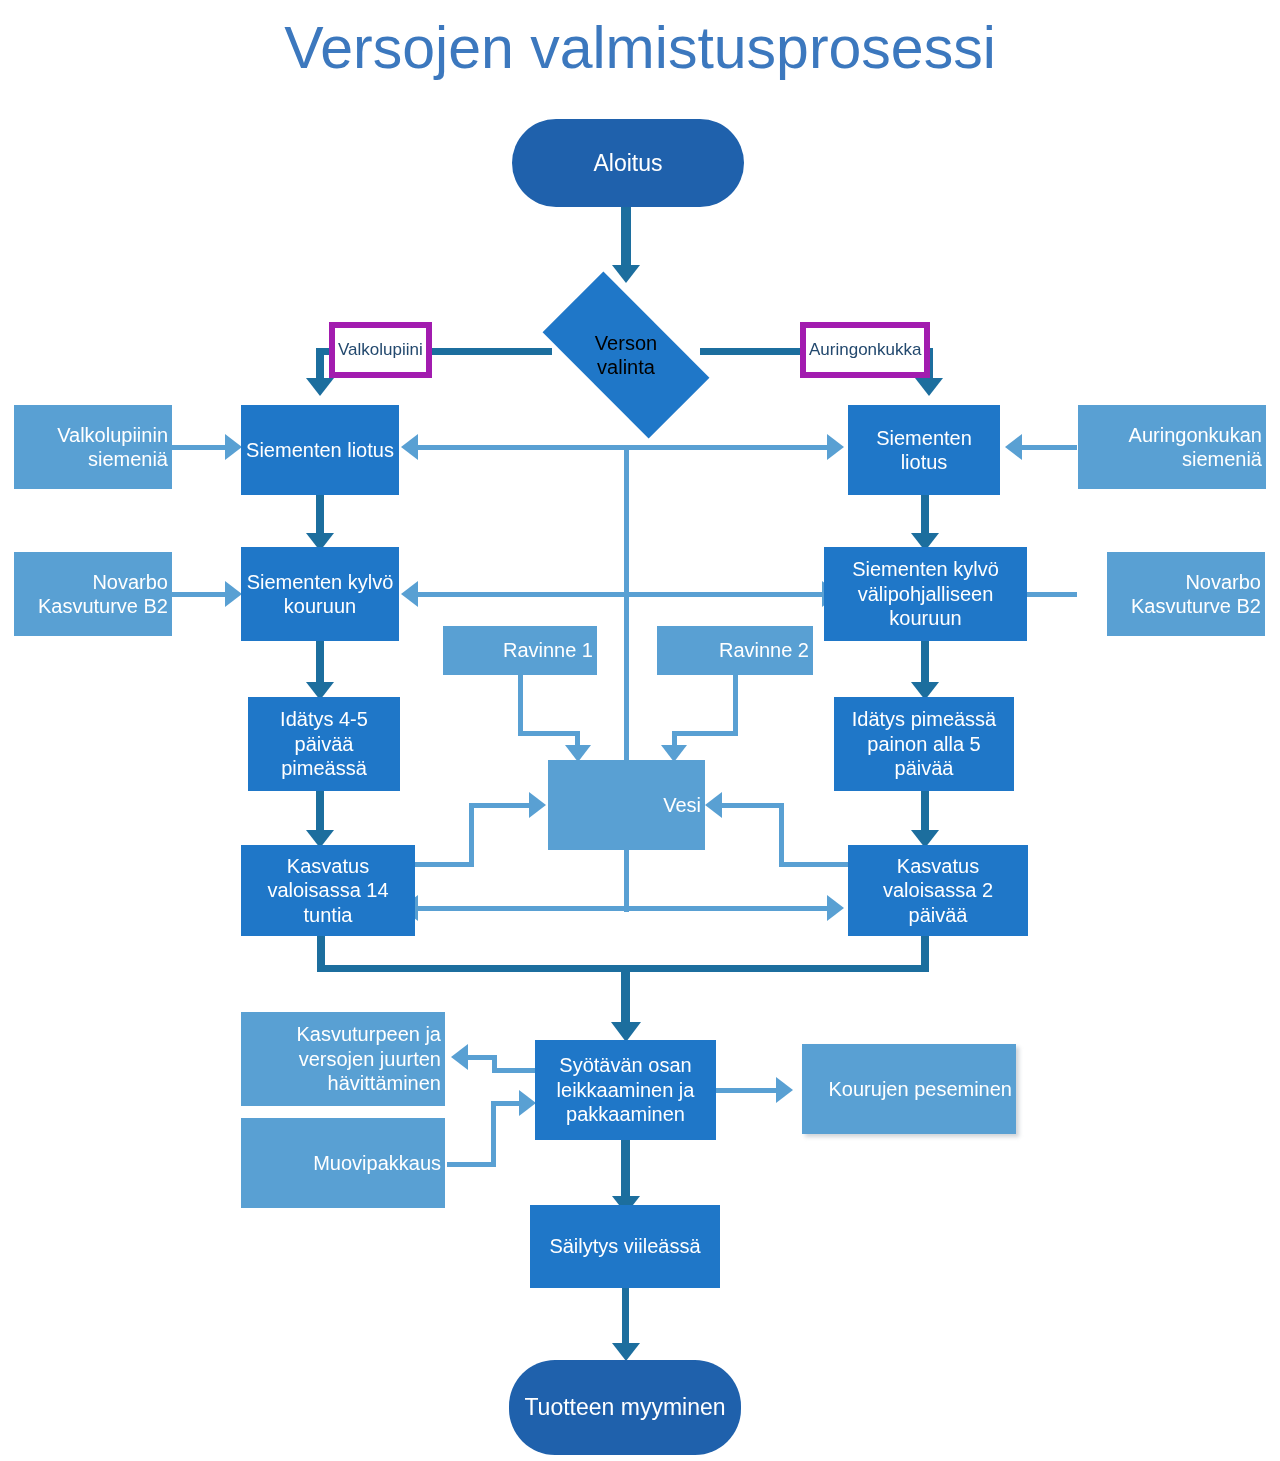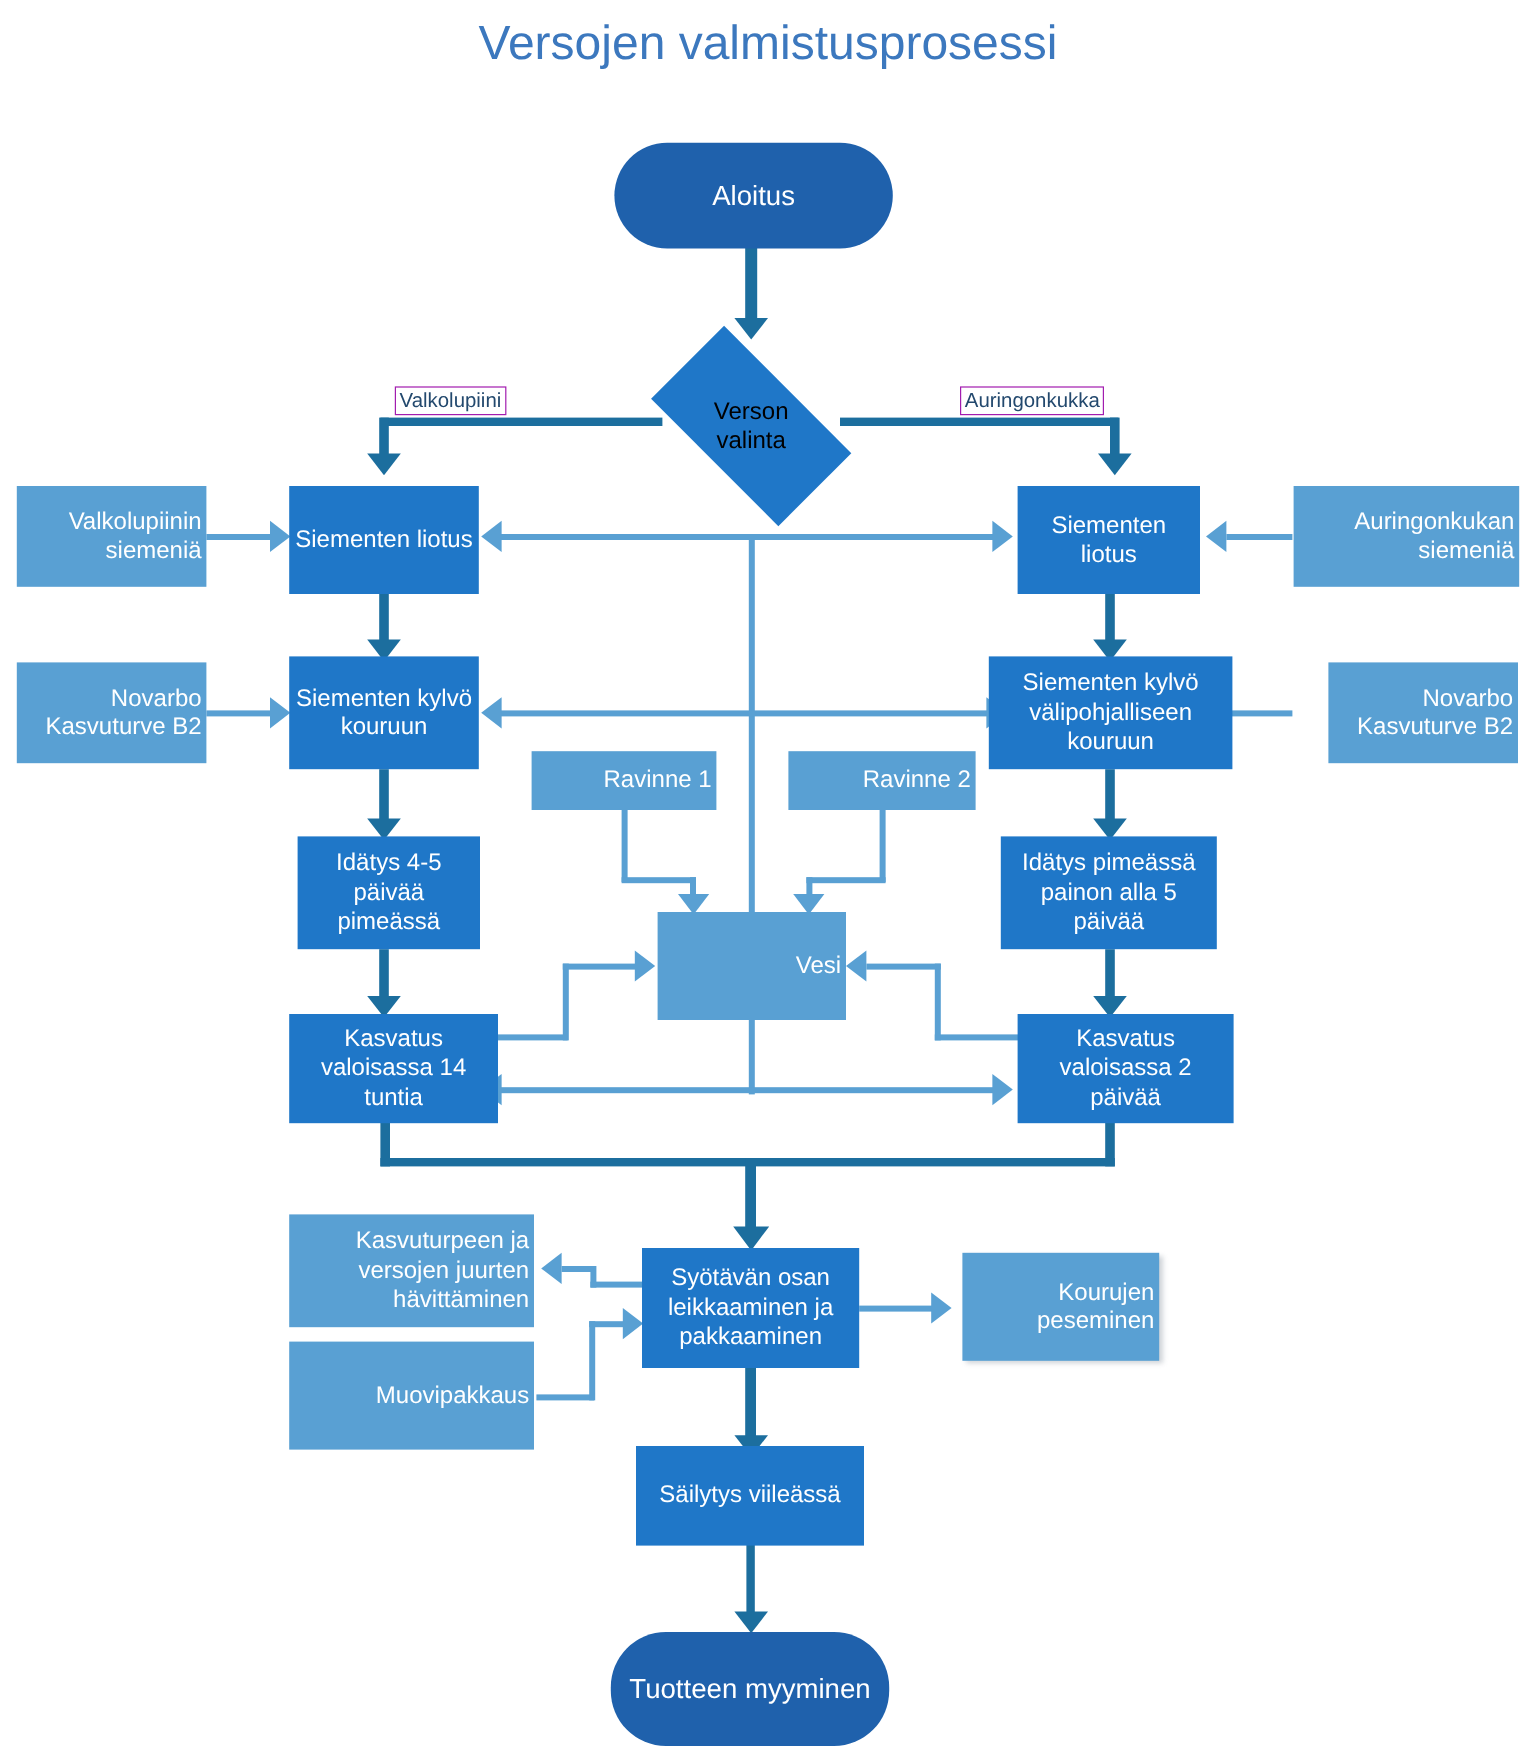--- a/index.html
+++ b/index.html
@@ -18,21 +18,21 @@
     overflow: hidden;
   }
 
   
   .title {
     position: absolute;
     left: 0;
     top: 14px;
     width: 1280px;
     text-align: center;
-    font-size: 40px;
+    font-size: 59px;
     color: #3C78BE;
     letter-spacing: 0px;
     font-weight: 400;
     white-space: nowrap;
   }
 
   
   .node {
     position: absolute;
     box-sizing: border-box;
@@ -85,25 +85,25 @@
     line-height: 1.2;
     text-align: center;
     white-space: nowrap;
   }
 
   
   .edge-label {
     position: absolute;
     box-sizing: border-box;
     background: #ffffff;
-    border: 1px solid #a21caf;
+    border: 6px solid #a21caf;
     color: #23496E;
     font-size: 17px;
     line-height: 22px;
-    padding: 0 3px;
+    padding: 11px 3px;
     white-space: nowrap;
     z-index: 7;
   }
 
   
   .seg {
     position: absolute;
     z-index: 1;
   }
   .dark   { background: #1C6E9E; }
@@ -310,21 +310,21 @@
   </div>
 
   <div class="node resource" style="left:241px; top:1118px; width:204px; height:90px;">
     <span>Muovipakkaus</span>
   </div>
 
   <div class="node process" style="left:535px; top:1040px; width:181px; height:100px;">
     <span>Syötävän osan leikkaaminen ja pakkaaminen</span>
   </div>
 
-  <div class="node resource shadowed" style="left:802px; top:1044px; width:164px; height:90px;">
+  <div class="node resource shadowed" style="left:802px; top:1044px; width:214px; height:90px;">
     <span>Kourujen peseminen</span>
   </div>
 
   <div class="node process" style="left:530px; top:1205px; width:190px; height:83px;">
     <span>Säilytys viileässä</span>
   </div>
 
   <div class="node terminator" style="left:509px; top:1360px; width:232px; height:95px;">
     <span>Tuotteen myyminen</span>
   </div>

